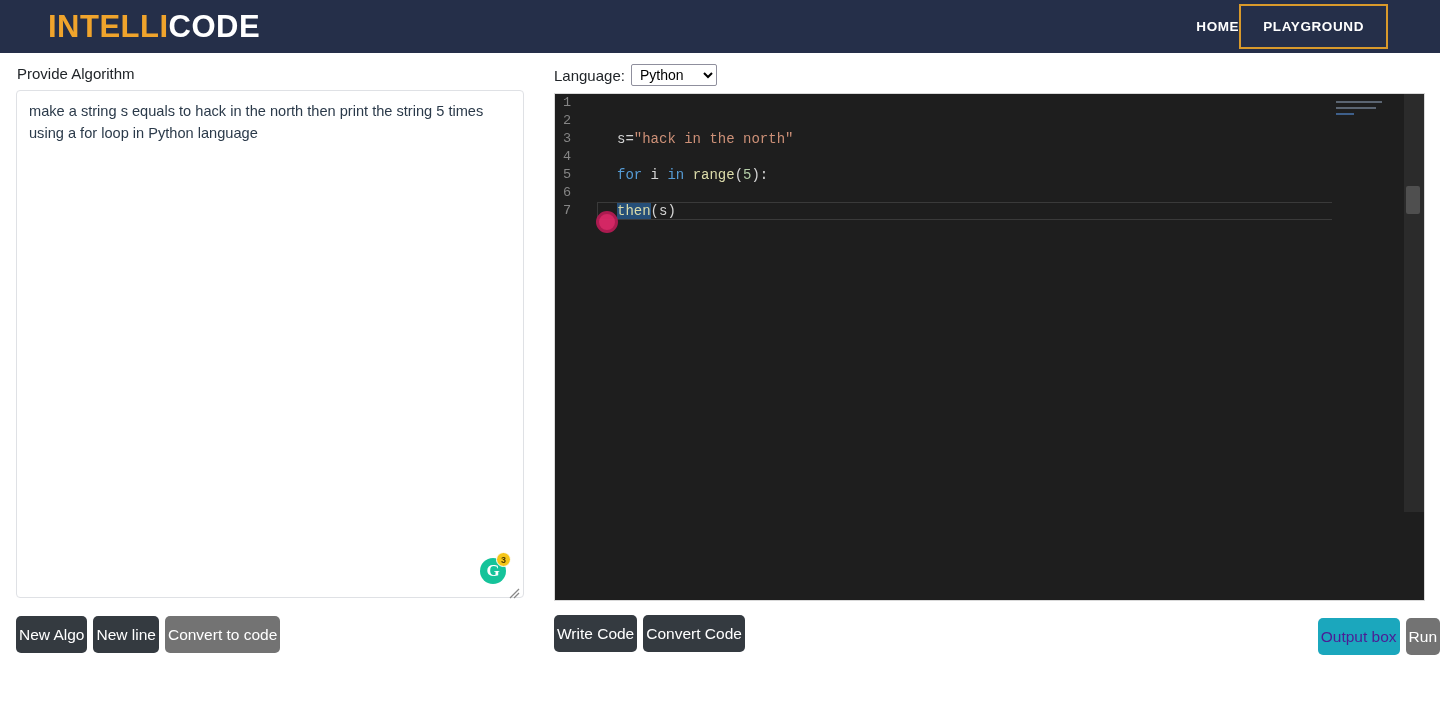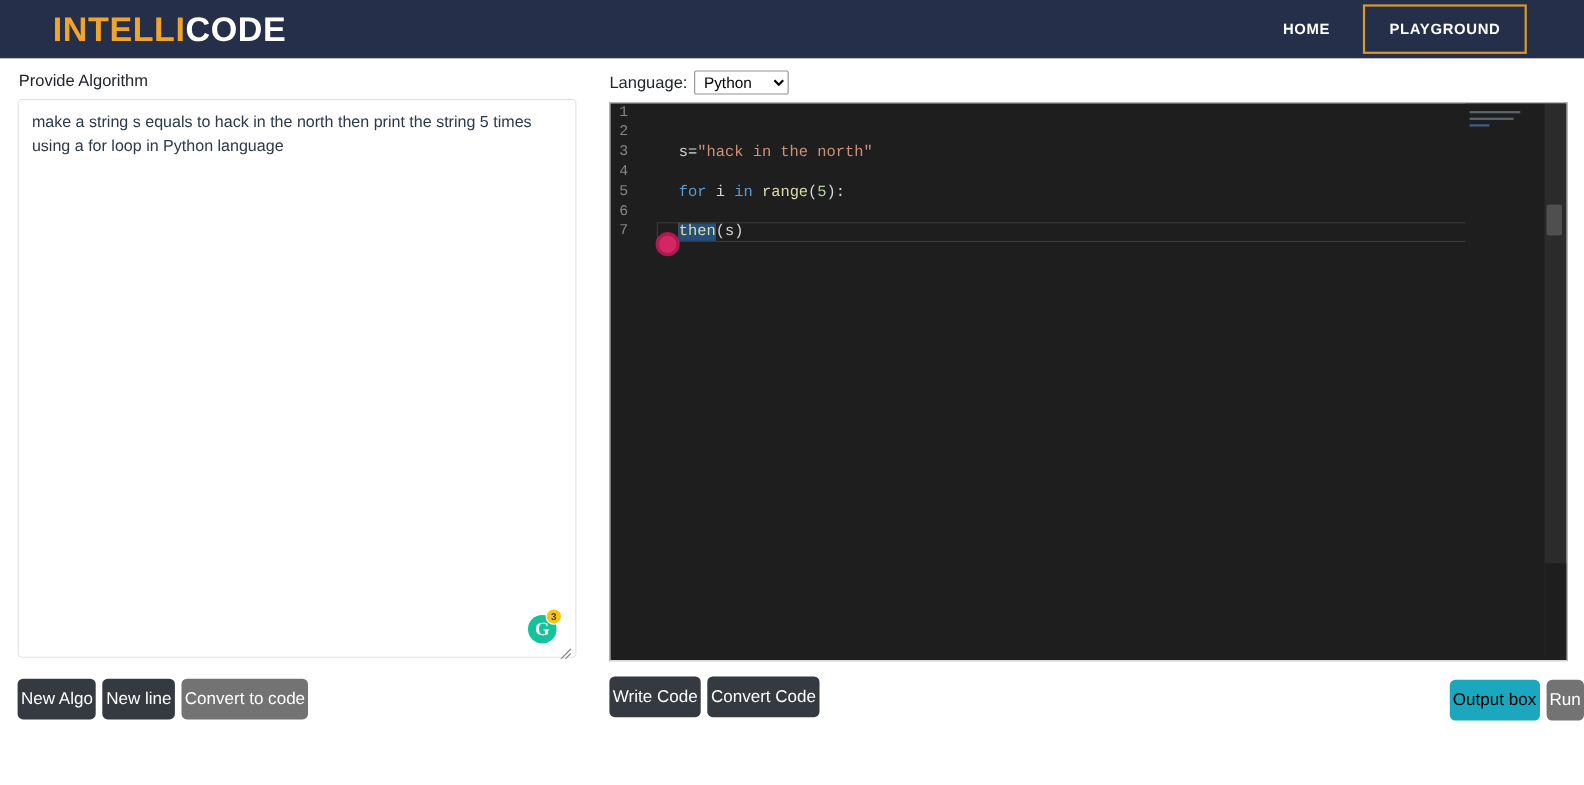--- a/index.html
+++ b/index.html
@@ -22,21 +22,21 @@
   }
   .brand {
     font-size: 31px;
     font-weight: bold;
     letter-spacing: 0.5px;
     line-height: 1;
     white-space: nowrap;
   }
   .brand .b1 { color: #f0a42c; }
   .brand .b2 { color: #ffffff; }
-  .nav-right { display: flex; align-items: center; gap: 30px; }
+  .nav-right { display: flex; align-items: center; }
   .nav-link {
     color: #ffffff;
     font-size: 13.5px;
     font-weight: bold;
     letter-spacing: 0.6px;
     text-decoration: none;
     cursor: pointer;
   }
   .nav-btn {
     color: #ffffff;
@@ -138,21 +138,21 @@
     font-family: "Liberation Sans", sans-serif;
     font-size: 15.5px;
     padding: 9px 3px;
     border: none;
     border-radius: 5px;
     cursor: pointer;
     line-height: 1.25;
   }
   .btn-dark { background: #343a40; color: #ffffff; }
   .btn-primary { background: #737373; color: #ffffff; }
-  .btn-info { background: #1ba7bd; color: #000000; }
+  .btn-info { background: #1ba7bd; color: #4c1d95; }
 
   
   .lang-row {
     display: flex;
     align-items: center;
     gap: 6px;
     margin-bottom: 8px;
     height: 20px;
   }
   .lang-label { font-size: 15px; color: #212529; }

